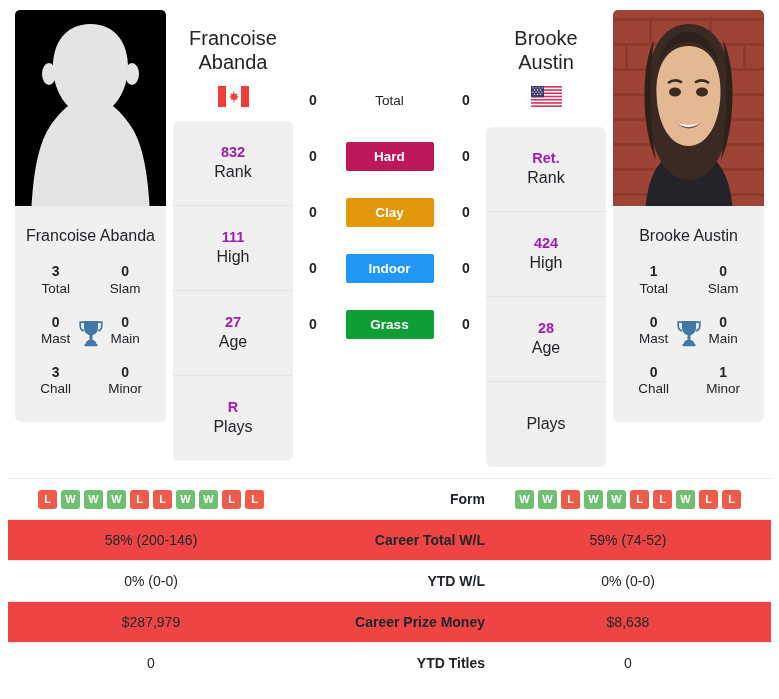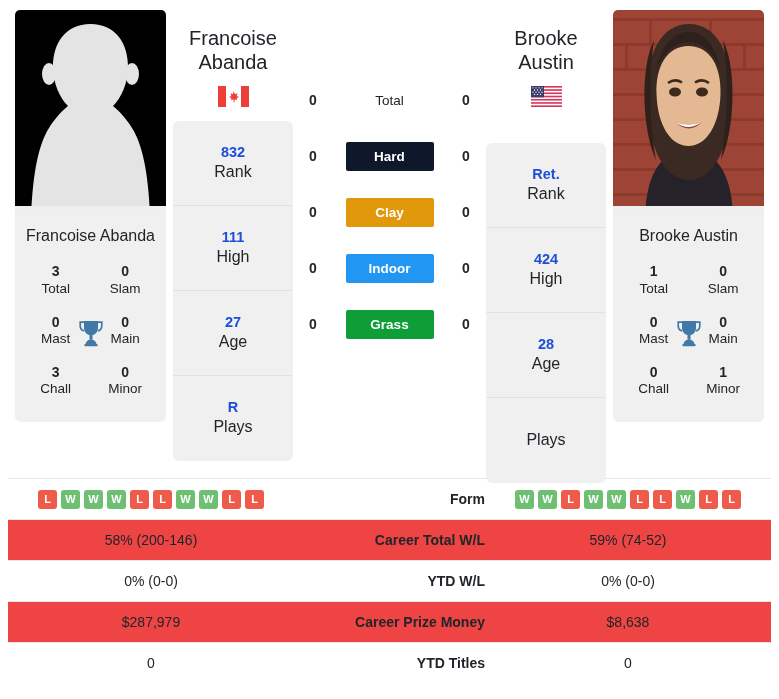--- a/index.html
+++ b/index.html
@@ -74,30 +74,30 @@
   }
   .flag-wrap { text-align: center; padding: 11px 0 14px 0; }
   .flag { display: inline-block; width: 31px; height: 21px; vertical-align: middle; }
   .flag svg { display: block; width: 100%; height: 100%; }
 
   .rank-card {
     background: #f0f0f0;
     border-radius: 6px;
     overflow: hidden;
   }
-  .rank-card.offset { margin-top: 22px; }
+  .rank-card.offset { margin-top: 6px; }
   .rank-cell {
     height: 85px;
     display: flex; flex-direction: column;
     align-items: center; justify-content: center;
     border-bottom: 1px solid #e2e2e2;
     line-height: 1.3;
   }
   .rank-cell:last-child { border-bottom: none; }
-  .rank-val { font-size: 14.5px; font-weight: bold; color: #1d4ed8; }
+  .rank-val { font-size: 14.5px; font-weight: bold; color: #a21caf; }
   .rank-lbl { font-size: 16px; color: #212529; }
 
   
   .surfaces { flex: 1 1 auto; padding-top: 62px; }
   .srow {
     display: grid;
     grid-template-columns: 40px 1fr 40px;
     align-items: center;
     column-gap: 6px;
     height: 56px;
@@ -253,21 +253,21 @@
     <div class="surfaces">
 
       <div class="srow">
         <div class="sc">0</div>
         <div class="s-badge plain">Total</div>
         <div class="sc">0</div>
       </div>
 
       <div class="srow">
         <div class="sc">0</div>
-        <div class="s-badge" style="background:#0f172a">Hard</div>
+        <div class="s-badge" style="background:#be185d">Hard</div>
         <div class="sc">0</div>
       </div>
 
       <div class="srow">
         <div class="sc">0</div>
         <div class="s-badge" style="background:#e2980b">Clay</div>
         <div class="sc">0</div>
       </div>
 
       <div class="srow">

